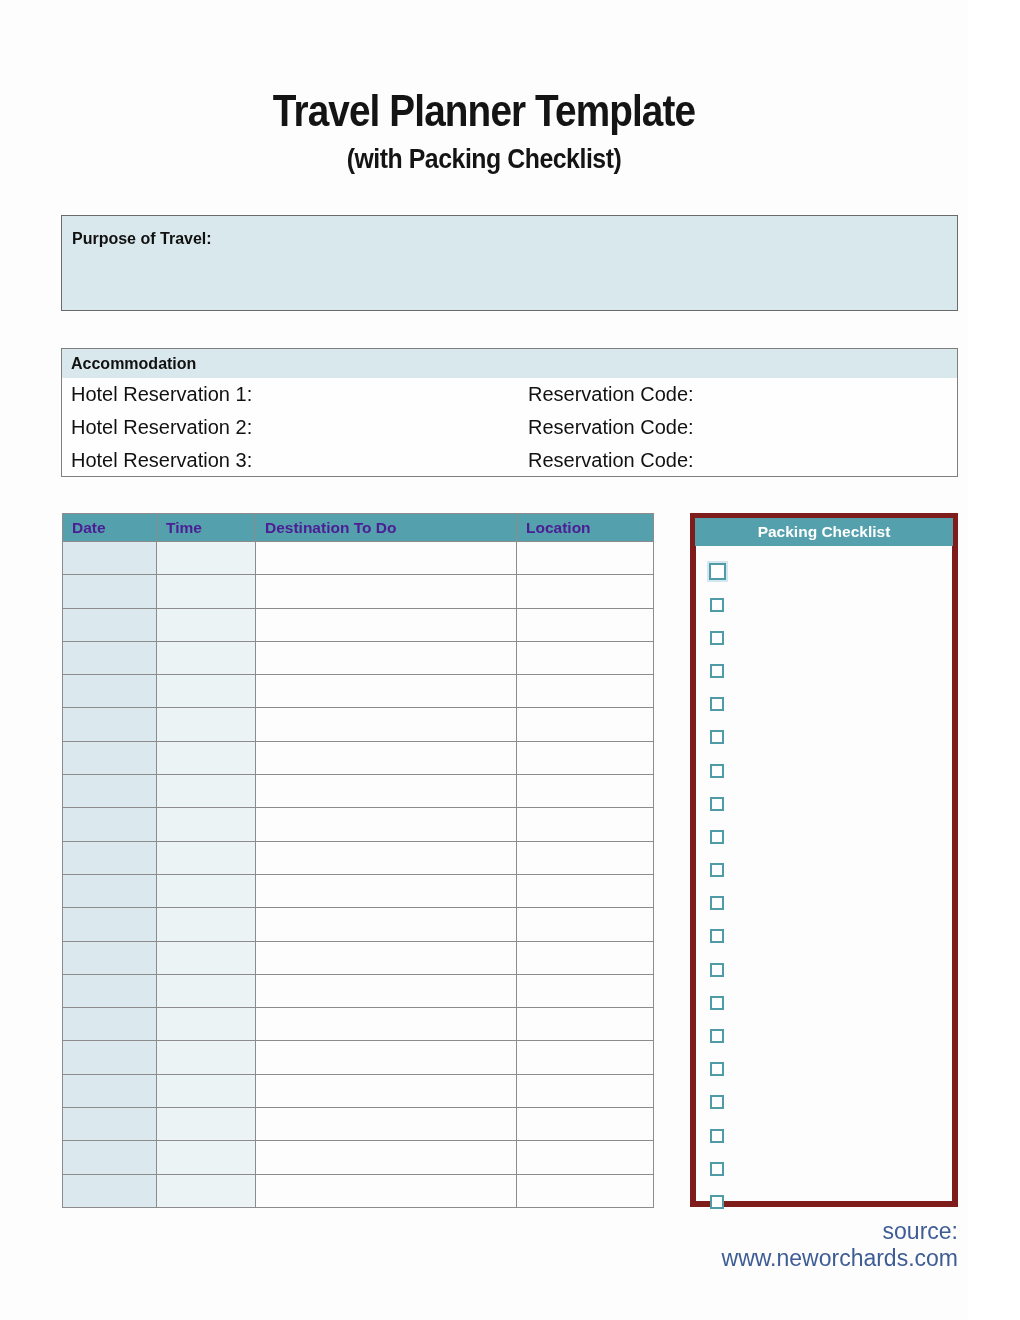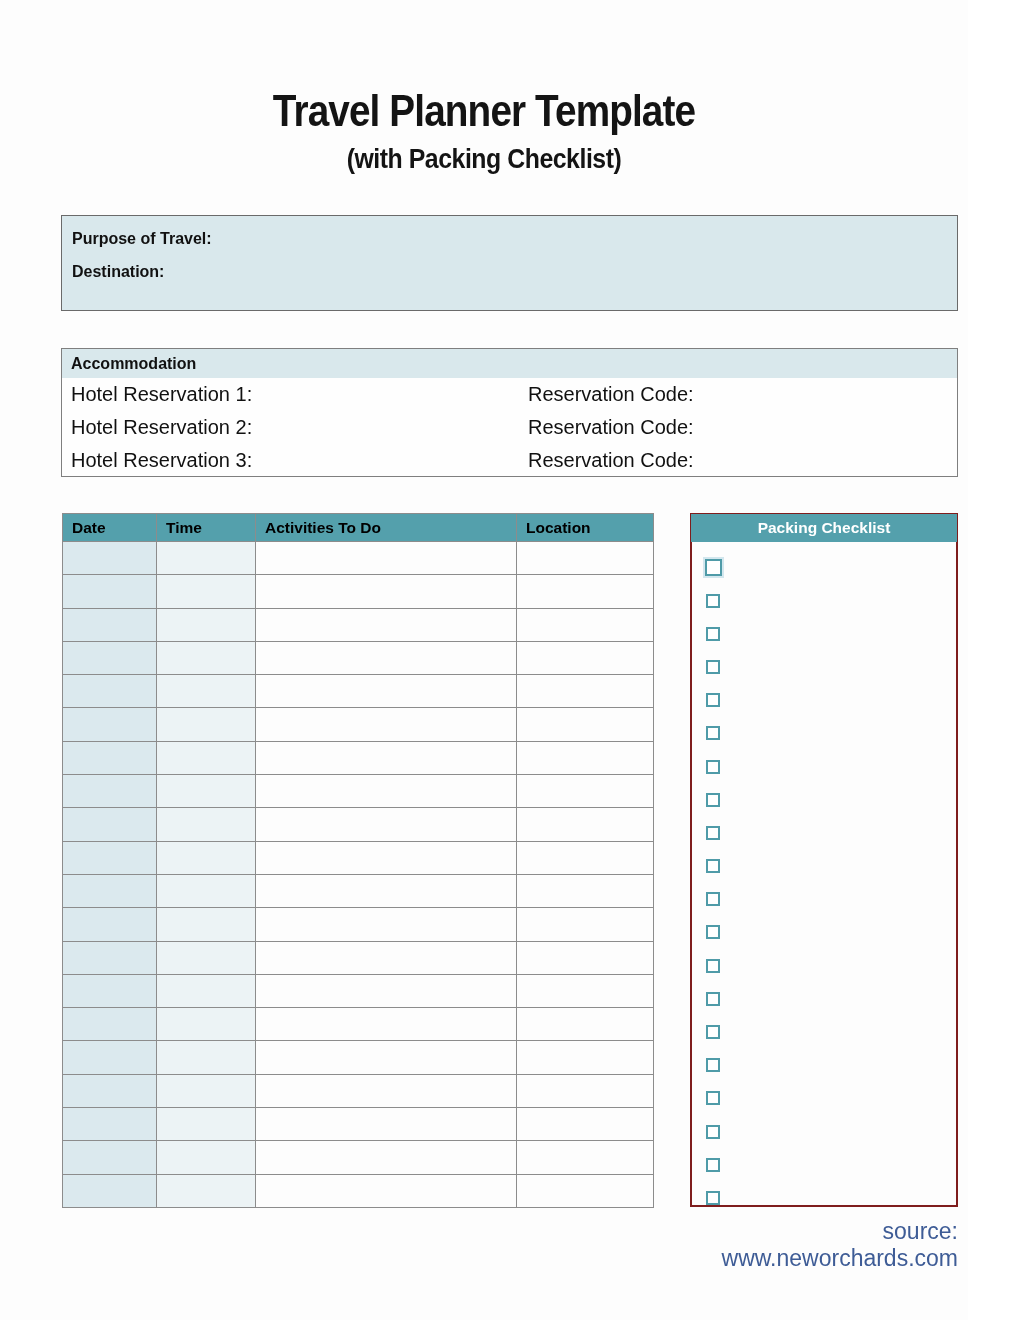--- a/index.html
+++ b/index.html
@@ -102,21 +102,21 @@
     border-collapse:collapse;
     table-layout:fixed;
     width:591px;
     border:1.5px solid var(--outer);
   }
   .itinerary th, .itinerary td{
     border:1px solid var(--grid);
   }
   .itinerary th{
     background:var(--teal);
-    color:#000000;
+    color:#4c1d95;
     font-size:15.5px;
     font-weight:700;
     text-align:left;
     height:28px;
     padding:0 0 0 9px;
   }
   .itinerary td{
     height:33.3px;
     background:#fdfdfd;
     font-size:14px;
@@ -127,21 +127,21 @@
   .itinerary col.c-act{ width:261px; }
   .itinerary col.c-loc{ width:137px; }
   .itinerary td:nth-child(1){ background:var(--date-bg); }
   .itinerary td:nth-child(2){ background:var(--time-bg); }
   
   .checklist{
     position:absolute;
     left:690px; top:513px;
     width:268px; height:694px;
     background:#fdfdfd;
-    border:2px solid #7f1d1d;
+    border:6px solid #7f1d1d;
   }
   .checklist-header{
     height:28px;
     margin:-1px -1px 0 -1px;
     background:var(--teal);
     color:#ffffff;
     font-size:15.5px;
     font-weight:700;
     display:flex;
     align-items:center;
@@ -182,24 +182,20 @@
 <body>
 
 <div class="page">
 
   <div class="doc-title">Travel Planner Template</div>
   <div class="doc-subtitle">(with Packing Checklist)</div>
 
   <div class="info-box">
     <div class="info-row">
       <span>Purpose of Travel:</span>
-      <span class="info-value"></span>
-    </div>
-    <div class="info-row">
-      <span>Destination:</span>
       <span class="info-value"></span>
     </div>
   </div>
 
   <div class="accom-box">
     <div class="accom-header">Accommodation</div>
     <div class="accom-row">
       <span>Hotel Reservation 1:</span>
       <span class="accom-value"></span>
       <span class="accom-code">
@@ -229,21 +225,21 @@
     <colgroup>
       <col class="c-date">
         <col class="c-time">
         <col class="c-act">
         <col class="c-loc">
     </colgroup>
     <thead>
       <tr>
         <th>Date</th>
         <th>Time</th>
-        <th>Activities To Do</th>
+        <th>Destination To Do</th>
         <th>Location</th>
       </tr>
     </thead>
     <tbody>
         <tr>
           <td></td>
           <td></td>
           <td></td>
           <td></td>
         </tr>

